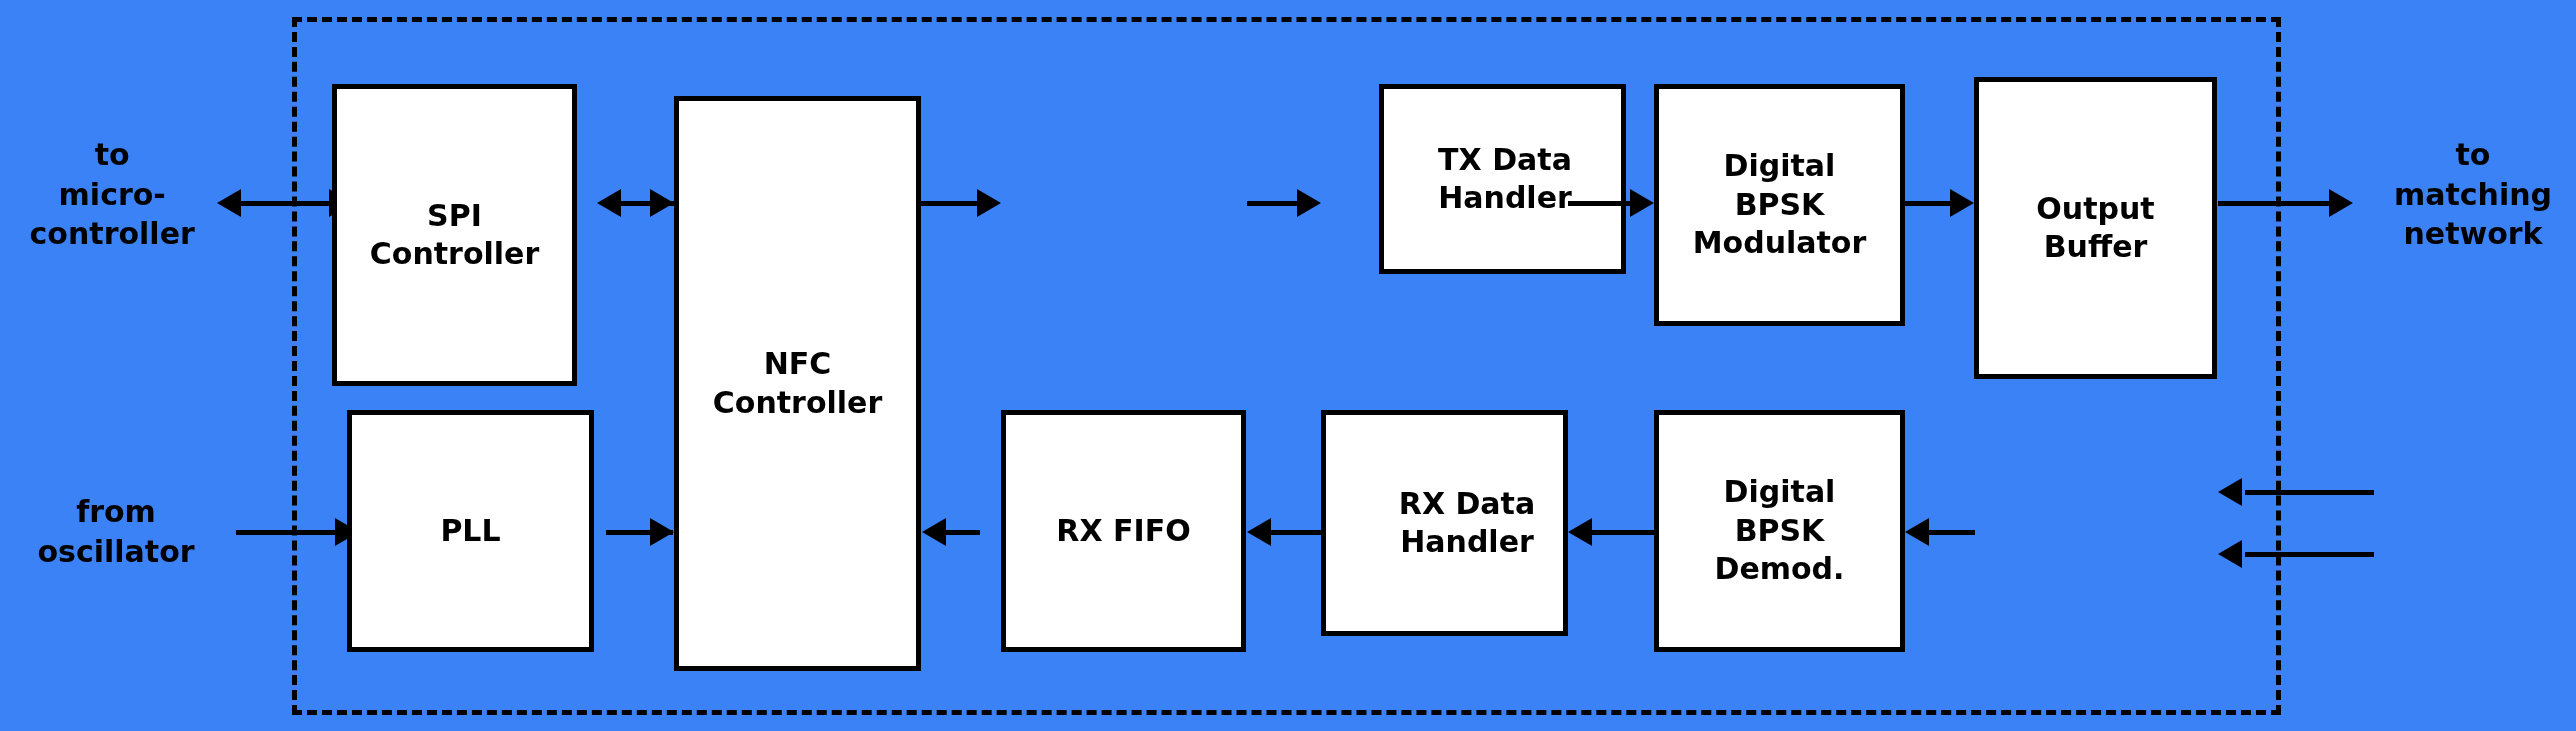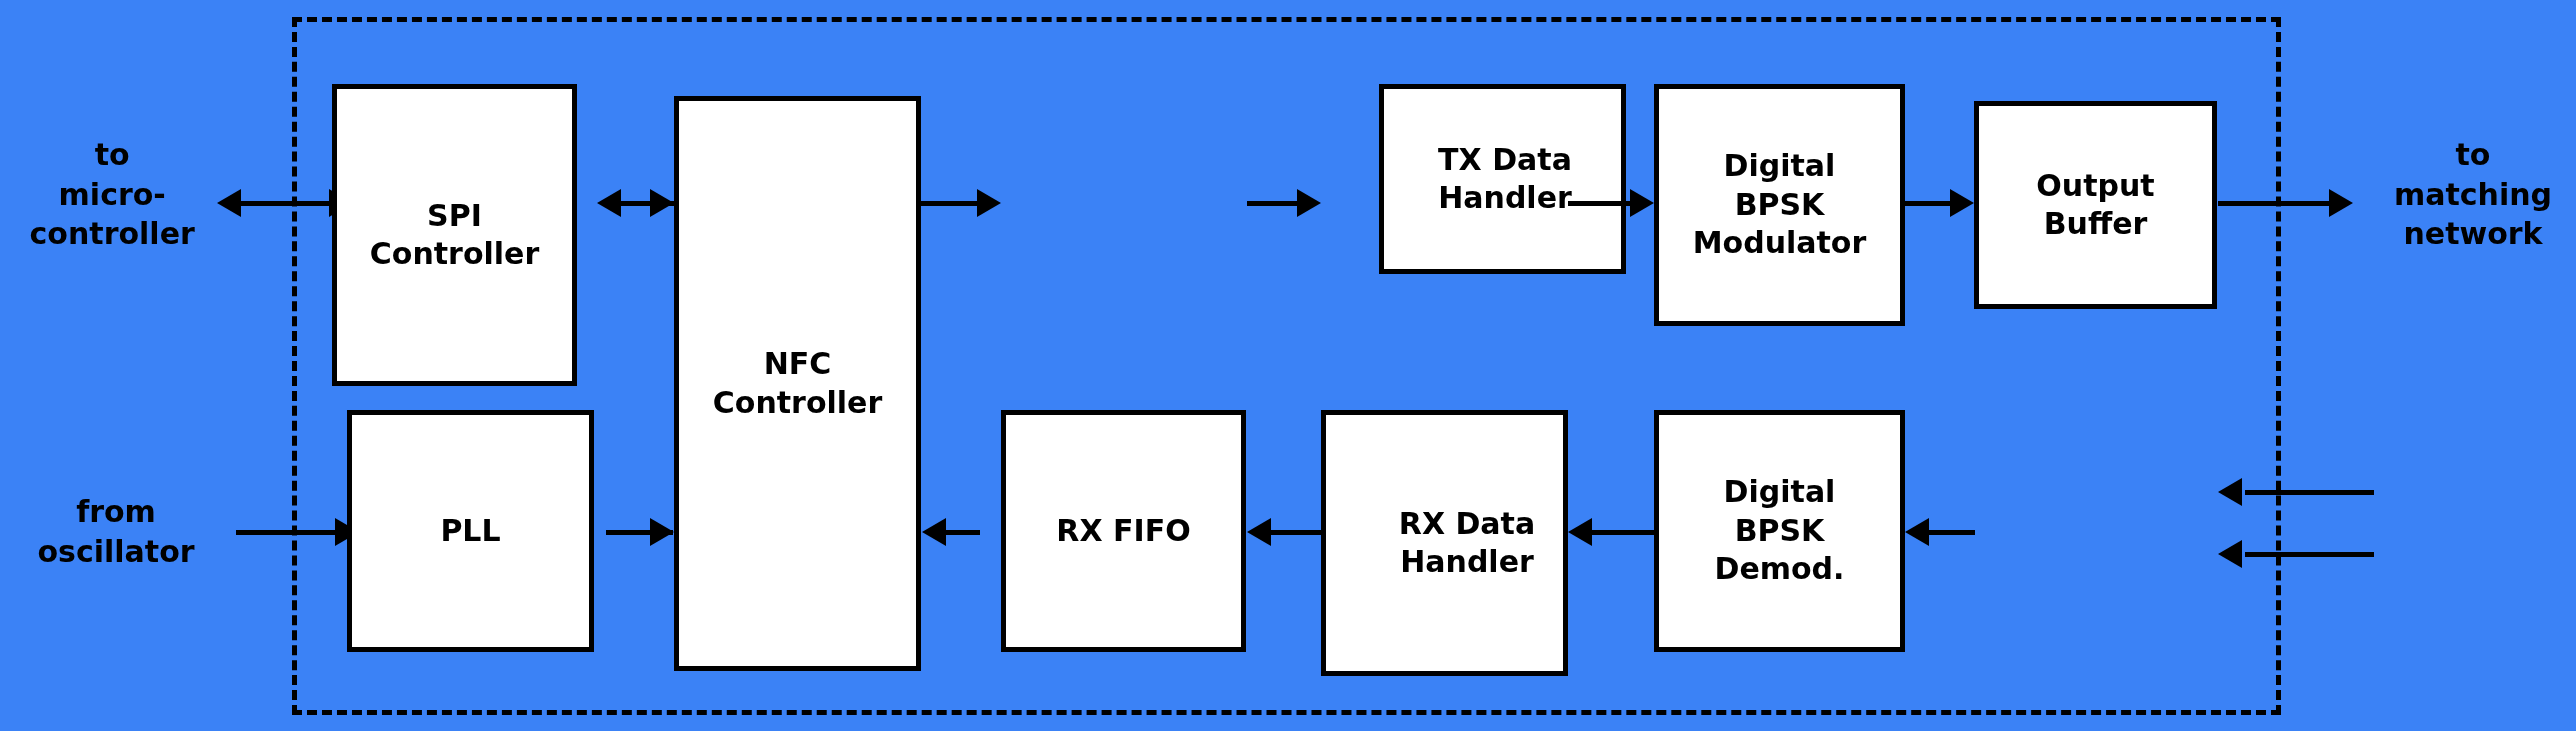--- a/index.html
+++ b/index.html
@@ -112,21 +112,21 @@
 
   <div class="block" style="left:1654px; top:84px; width:251px; height:242px;">
     <span class="block-label">Digital
 BPSK
 Modulator</span>
   </div>
 
   <div class="wire" style="left:1905px; top:201px; width:49px;"></div>
   <div class="head head-right" style="left:1950px; top:189px;"></div>
 
-  <div class="block" style="left:1974px; top:101px; width:243px; height:208px;">
+  <div class="block" style="left:1974px; top:77px; width:243px; height:302px;">
     <span class="block-label">Output
 Buffer</span>
   </div>
 
   <div class="wire" style="left:2218px; top:201px; width:116px;"></div>
   <div class="head head-right" style="left:2329px; top:189px;"></div>
 
   <div class="ext-label" style="left:2374px; top:135px; width:198px;">to
 matching
 network</div>
@@ -147,21 +147,21 @@
   <div class="wire" style="left:928px; top:530px; width:52px;"></div>
   <div class="head head-left" style="left:922px; top:518px;"></div>
 
   <div class="block" style="left:1001px; top:410px; width:245px; height:242px;">
     <span class="block-label">RX FIFO</span>
   </div>
 
   <div class="wire" style="left:1265px; top:530px; width:56px;"></div>
   <div class="head head-left" style="left:1247px; top:518px;"></div>
 
-  <div class="block" style="left:1321px; top:410px; width:247px; height:266px;padding-left:48px;">
+  <div class="block" style="left:1321px; top:410px; width:247px; height:226px;padding-left:48px;">
     <span class="block-label">RX Data
 Handler</span>
   </div>
 
   <div class="wire" style="left:1587px; top:530px; width:67px;"></div>
   <div class="head head-left" style="left:1568px; top:518px;"></div>
 
   <div class="block" style="left:1654px; top:410px; width:251px; height:242px;">
     <span class="block-label">Digital
 BPSK

